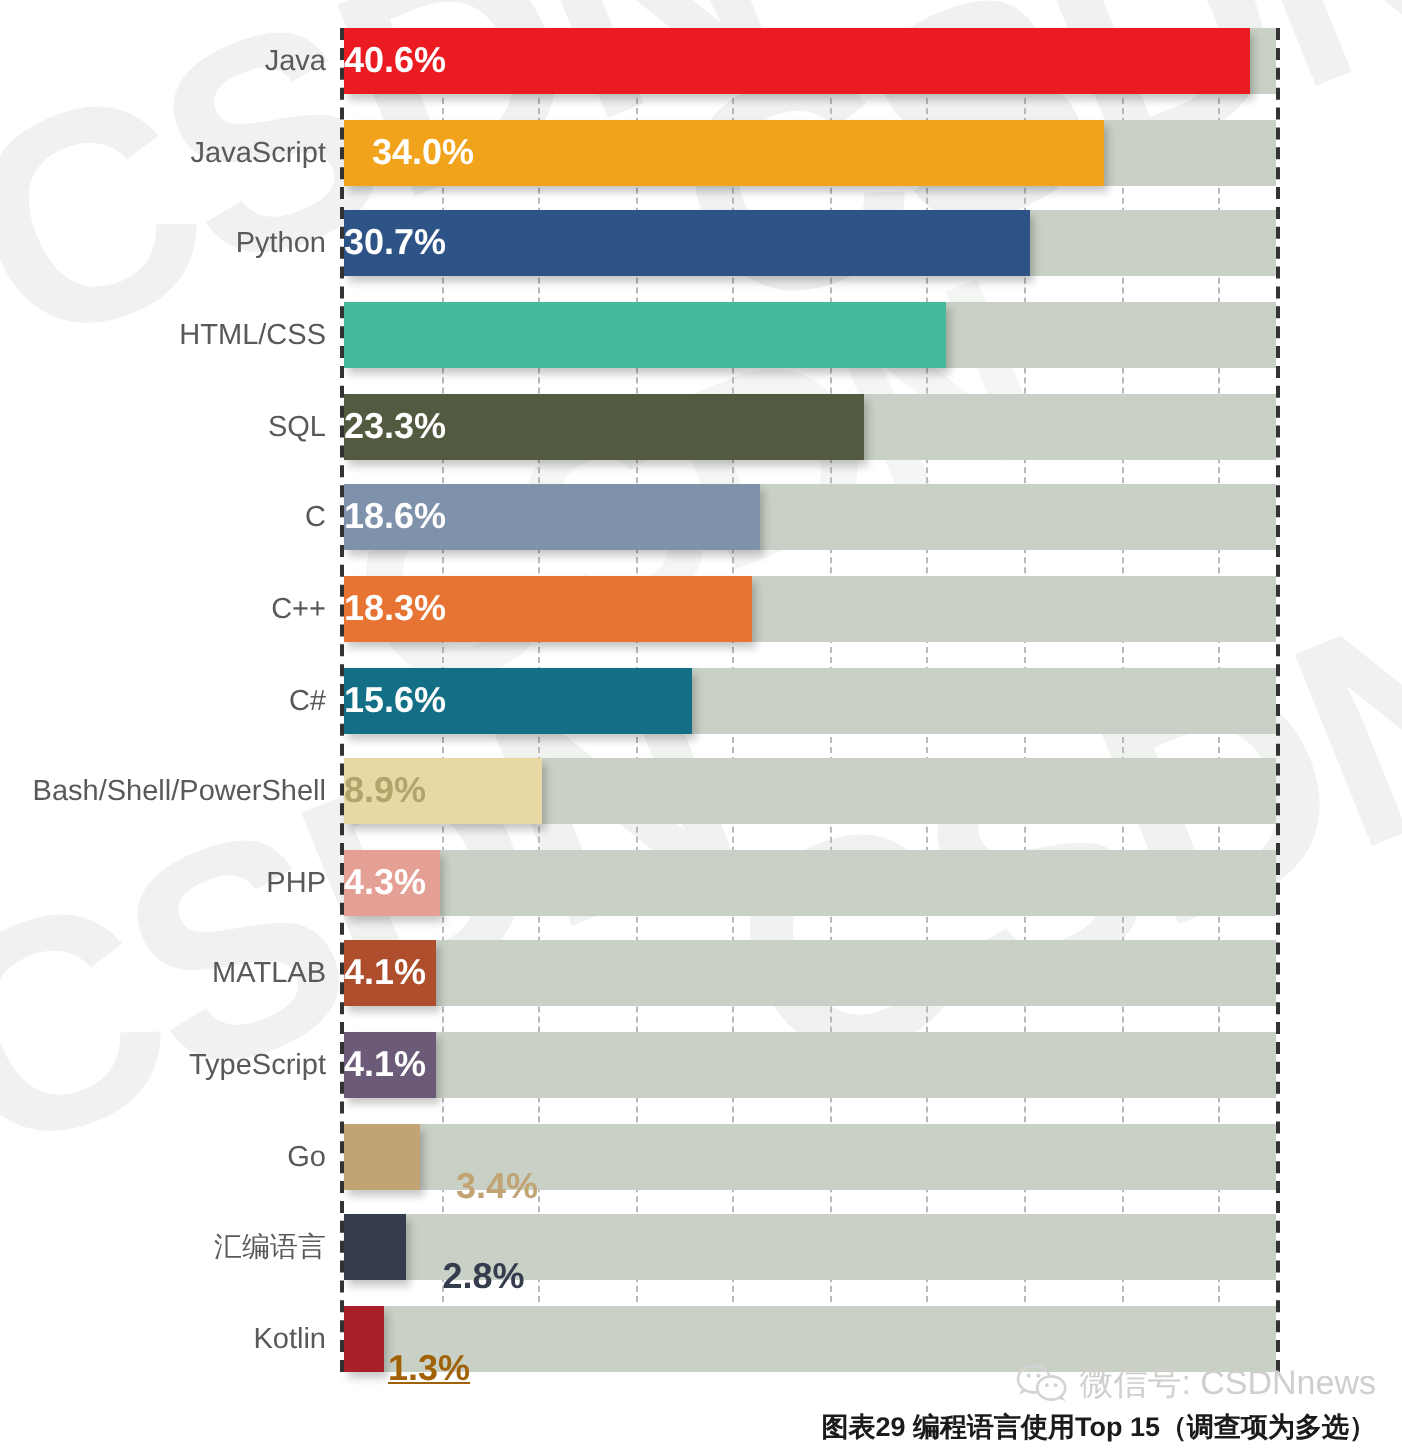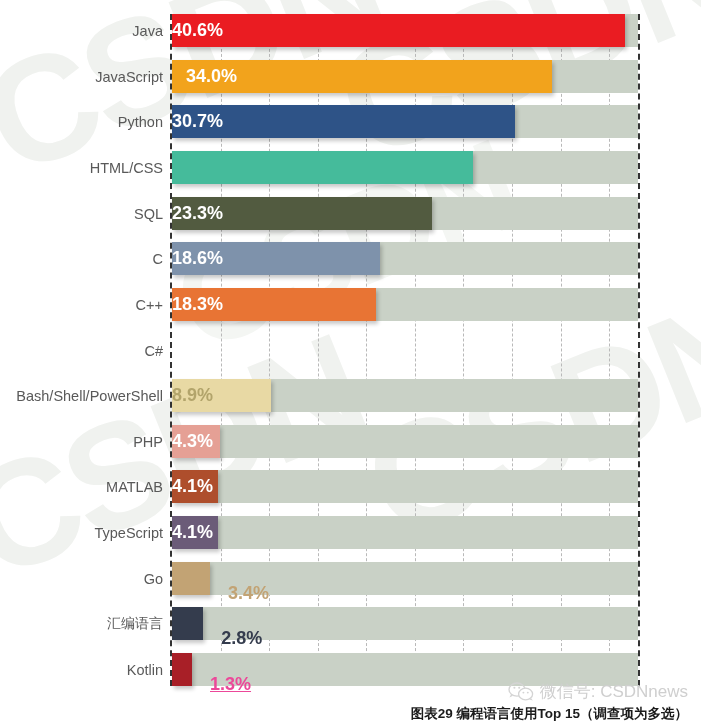--- a/index.html
+++ b/index.html
@@ -160,20 +160,25 @@
         <div class="row" style="top: 228px;">
           <div class="track" style="background: rgb(201, 209, 198);"></div>
           <div class="bar" title="C 18.6%" style="width: 207.648px; background: rgb(126, 146, 171);"></div>
           <div class="val inside" style="width: 207.648px; left: 0px;">18.6%</div>
         </div>
         <div class="row" style="top: 274px;">
           <div class="track" style="background: rgb(201, 209, 198);"></div>
           <div class="bar" title="C++ 18.3%" style="width: 204.299px; background: rgb(232, 116, 52);"></div>
           <div class="val inside" style="width: 232px; left: 0px;">18.3%</div>
         </div>
+        <div class="row" style="top: 320px;">
+          <div class="track" style="background: rgb(201, 209, 198);"></div>
+          <div class="bar" title="C# 15.6%" style="width: 174.157px; background: rgb(19, 111, 133);"></div>
+          <div class="val inside" style="width: 174.157px; left: 0px;">15.6%</div>
+        </div>
         <div class="row" style="top: 365px;">
           <div class="track" style="background: rgb(201, 209, 198);"></div>
           <div class="bar" title="Bash/Shell/PowerShell 8.9%" style="width: 99.3587px; background: rgb(232, 217, 164);"></div>
           <div class="val inside dark" style="width: 99.3587px; left: 0px;">8.9%</div>
         </div>
         <div class="row" style="top: 411px;">
           <div class="track" style="background: rgb(201, 209, 198);"></div>
           <div class="bar" title="PHP 4.3%" style="width: 48.0048px; background: rgb(229, 160, 149);"></div>
           <div class="val inside" style="width: 48.0048px; left: 0px;">4.3%</div>
         </div>
@@ -193,21 +198,21 @@
           <div class="val outside" style="left: 37.9572px; color: rgb(194, 163, 116);">3.4%</div>
         </div>
         <div class="row" style="top: 593px;">
           <div class="track" style="background: rgb(201, 209, 198);"></div>
           <div class="bar" title="汇编语言 2.8%" style="width: 31.2589px; background: rgb(52, 60, 77);"></div>
           <div class="val outside" style="left: 31.2589px; color: rgb(52, 60, 77);">2.8%</div>
         </div>
         <div class="row" style="top: 639px;">
           <div class="track" style="background: rgb(201, 209, 198);"></div>
           <div class="bar" title="Kotlin 1.3%" style="width: 20px; background: rgb(168, 31, 39);"></div>
-          <div class="val outside" style="left: 20px; color: #ec4899; text-decoration: underline;">1.3%</div>
+          <div class="val outside" style="left: 4px; color: #a16207; text-decoration: underline;">1.3%</div>
         </div>
       </div>
   </div>
 
   <div class="footer">
     <div class="wechat">
       <span>
         <svg width="26" height="20" viewBox="0 0 26 20" aria-hidden="true">
           <ellipse cx="9" cy="7.6" rx="8" ry="6.6" fill="none" stroke="#d4d4d4" stroke-width="1.3"></ellipse>
           <circle cx="6.4" cy="5.8" r="1.05" fill="#d4d4d4"></circle>

